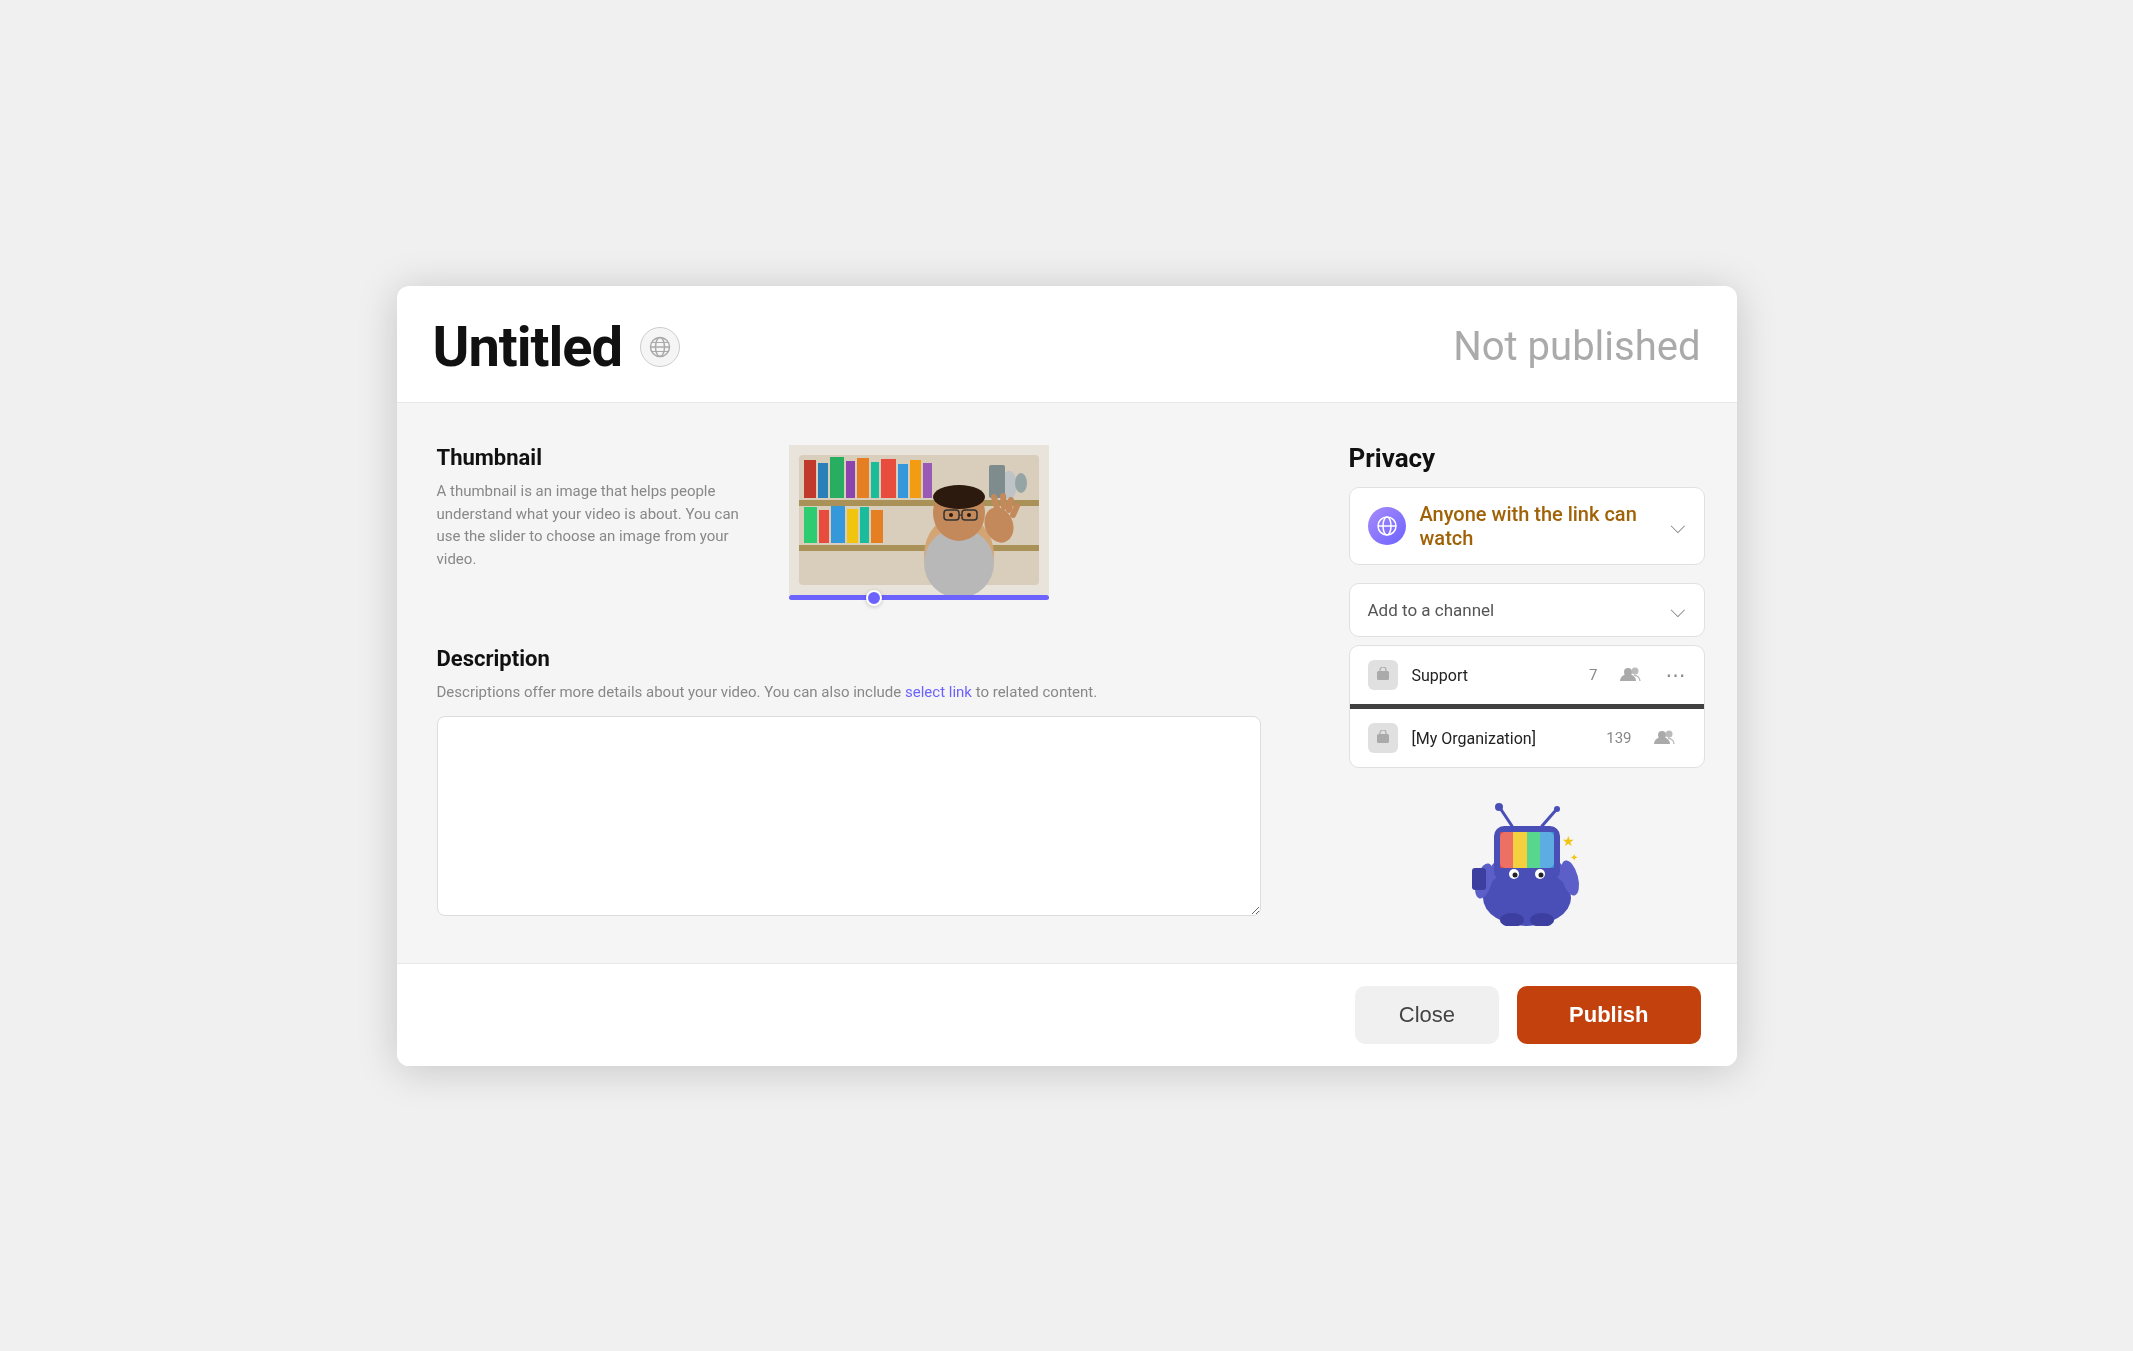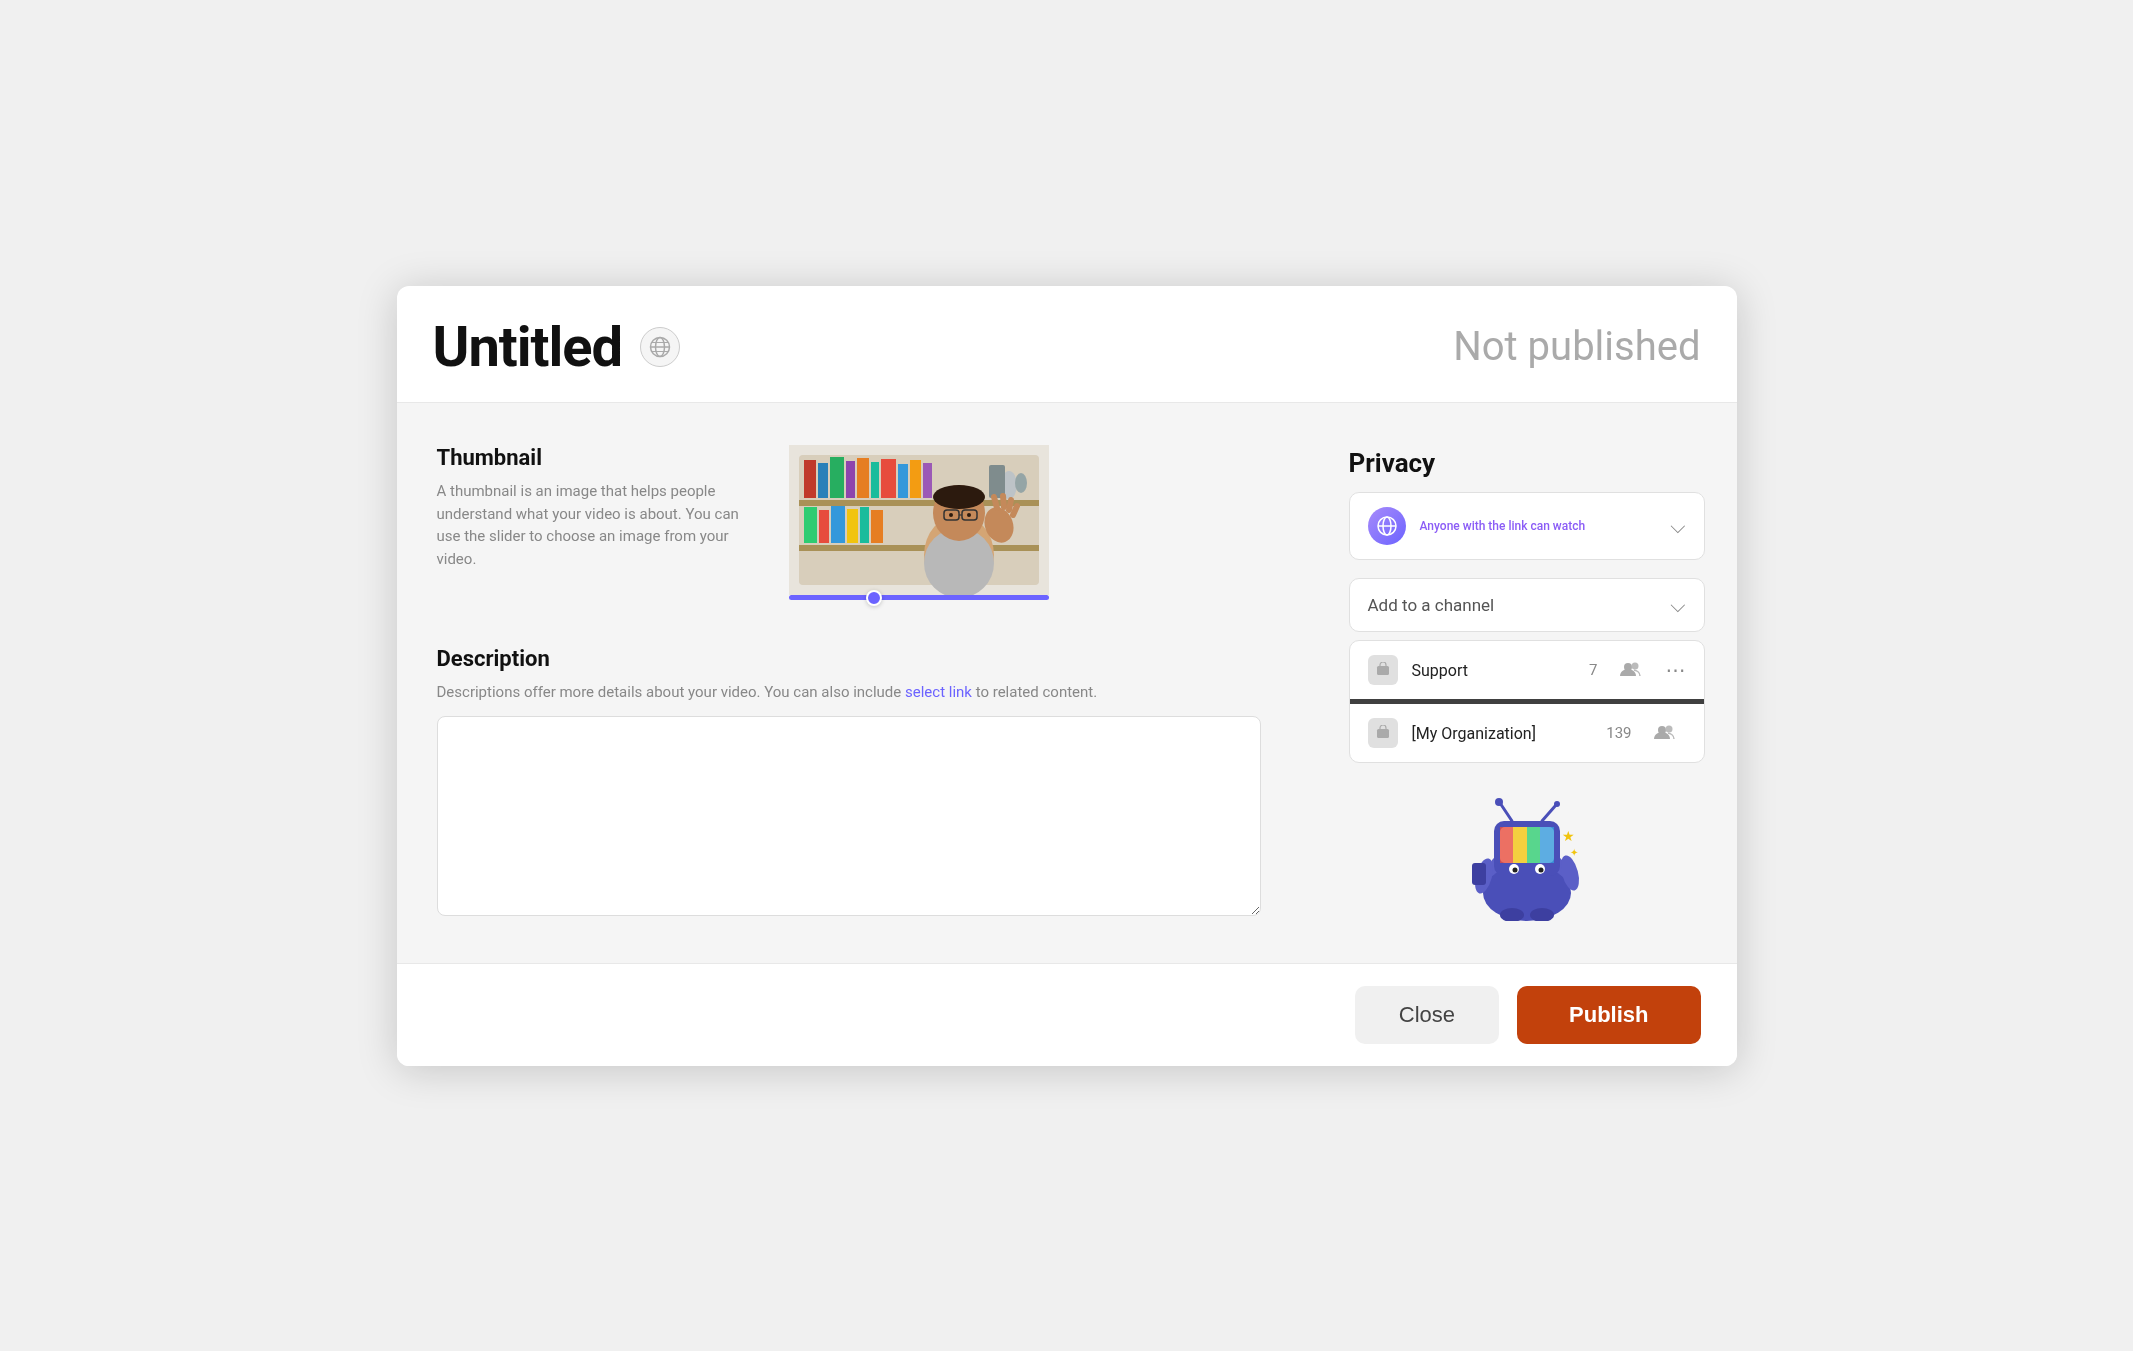--- a/index.html
+++ b/index.html
@@ -188,22 +188,22 @@
       background: linear-gradient(135deg, #a78bfa, #6c63ff);
       display: flex;
       align-items: center;
       justify-content: center;
       font-size: 20px;
       color: #fff;
       flex-shrink: 0;
     }
     .privacy-label {
       flex: 1;
-      font-size: 12px;
-      color: #8b5cf6;
+      font-size: 20px;
+      color: #a16207;
       font-weight: 500;
     }
     .chevron-down {
       font-size: 20px;
       color: #888;
     }
     .channel-dropdown {
       background: #fff;
       border: 1.5px solid #e0e0e0;
       border-radius: 10px;

